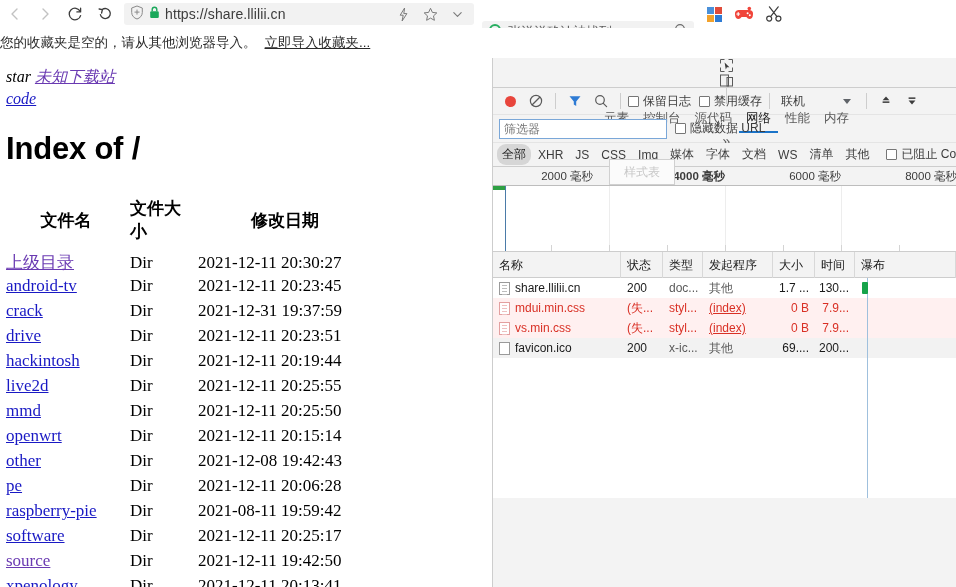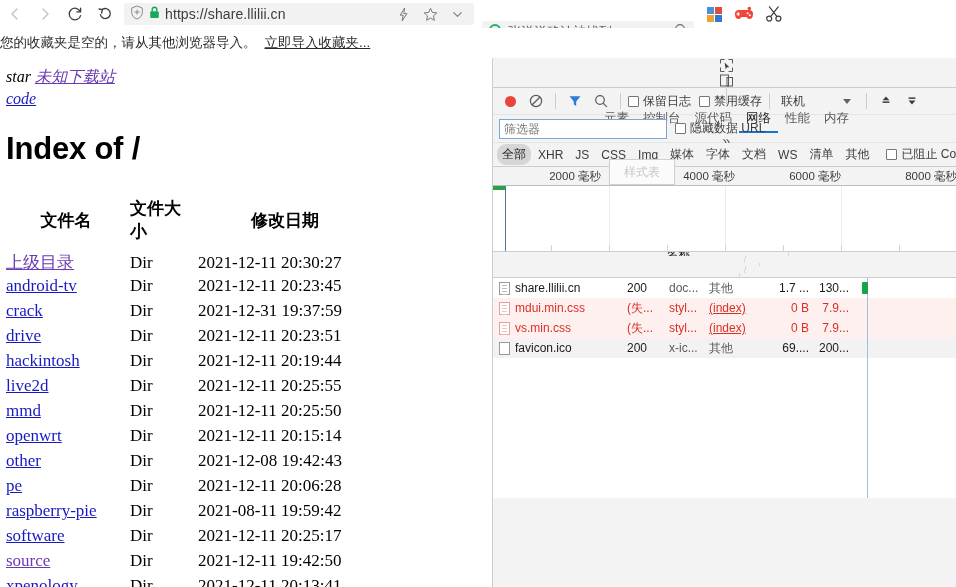--- a/index.html
+++ b/index.html
@@ -162,21 +162,21 @@
   .tl-body { position:relative; height:65px; background:#fff; }
   .tl-vline { position:absolute; top:0; bottom:0; width:1px; background:#ededed; }
   .tl-redline { position:absolute; top:0; bottom:0; width:1px; background:#4b7ba8; left:12px;}
   .tl-greenmark { position:absolute; left:0; top:0; width:12px; height:4px; background:#2ea043;}
   .tl-bottomticks { position:absolute; left:0; right:0; bottom:0; height:6px; }
   .tl-bt { position:absolute; bottom:0; width:1px; height:6px; background:#d4d4d4; }
 
   
   .net-head {
     display:flex; height:26px; align-items:center; background:#f3f3f3;
-    border-bottom:1px solid #cdcdcd; font-size:12px; color:#1a1a1a;flex-direction:column;
+    border-bottom:1px solid #cdcdcd; font-size:12px; color:#1a1a1a;
   }
   .net-head .h { padding-left:6px; border-right:1px solid #d8d8d8; height:26px; line-height:26px; overflow:hidden; white-space:nowrap;}
   .net-row { display:flex; height:20px; align-items:center; font-size:12px; color:#1a1a1a; }
   .net-row .c { padding-left:6px; height:20px; line-height:20px; overflow:hidden; white-space:nowrap; }
   .net-row.odd { background:#f2f2f2; }
   .net-row.failed { background:#fff0f0; color:#d93025; }
   .net-row.failed .c { color:#d93025;align-items:center; }
   .net-row .c.num { text-align:right; padding-right:6px; padding-left:0; }
   .net-row .c.dim { color:#5a5a5a; }
   .net-row.failed .c.dim { color:#d93025; }
@@ -519,22 +519,22 @@
       <div class="tsep"></div>
       <label class="cb">
         <span class="cbx"></span>
         <span>已阻止 Cookie</span>
       </label>
       <div class="tooltip-style">样式表</div>
     </div>
 
     <div class="dt-timeline">
       <div class="tl-labels" id="tl-labels">
-          <div class="tl-label" style="left: 108px;">2000 毫秒</div>
-          <div class="tl-label" style="left: 242px;">4000 毫秒</div>
+          <div class="tl-label" style="left: 100px;">2000 毫秒</div>
+          <div class="tl-label" style="left: 232px; font-weight: bold;">4000 毫秒</div>
           <div class="tl-label" style="left: 348px;">6000 毫秒</div>
           <div class="tl-label" style="left: 464px;">8000 毫秒</div>
         </div>
       <div class="tl-body">
         <div class="tl-vline" style="left:116px;"></div>
         <div class="tl-vline" style="left:232px;"></div>
         <div class="tl-vline" style="left:348px;"></div>
         <div class="tl-redline"></div>
         <div class="tl-greenmark"></div>
         <div class="tl-bottomticks">

